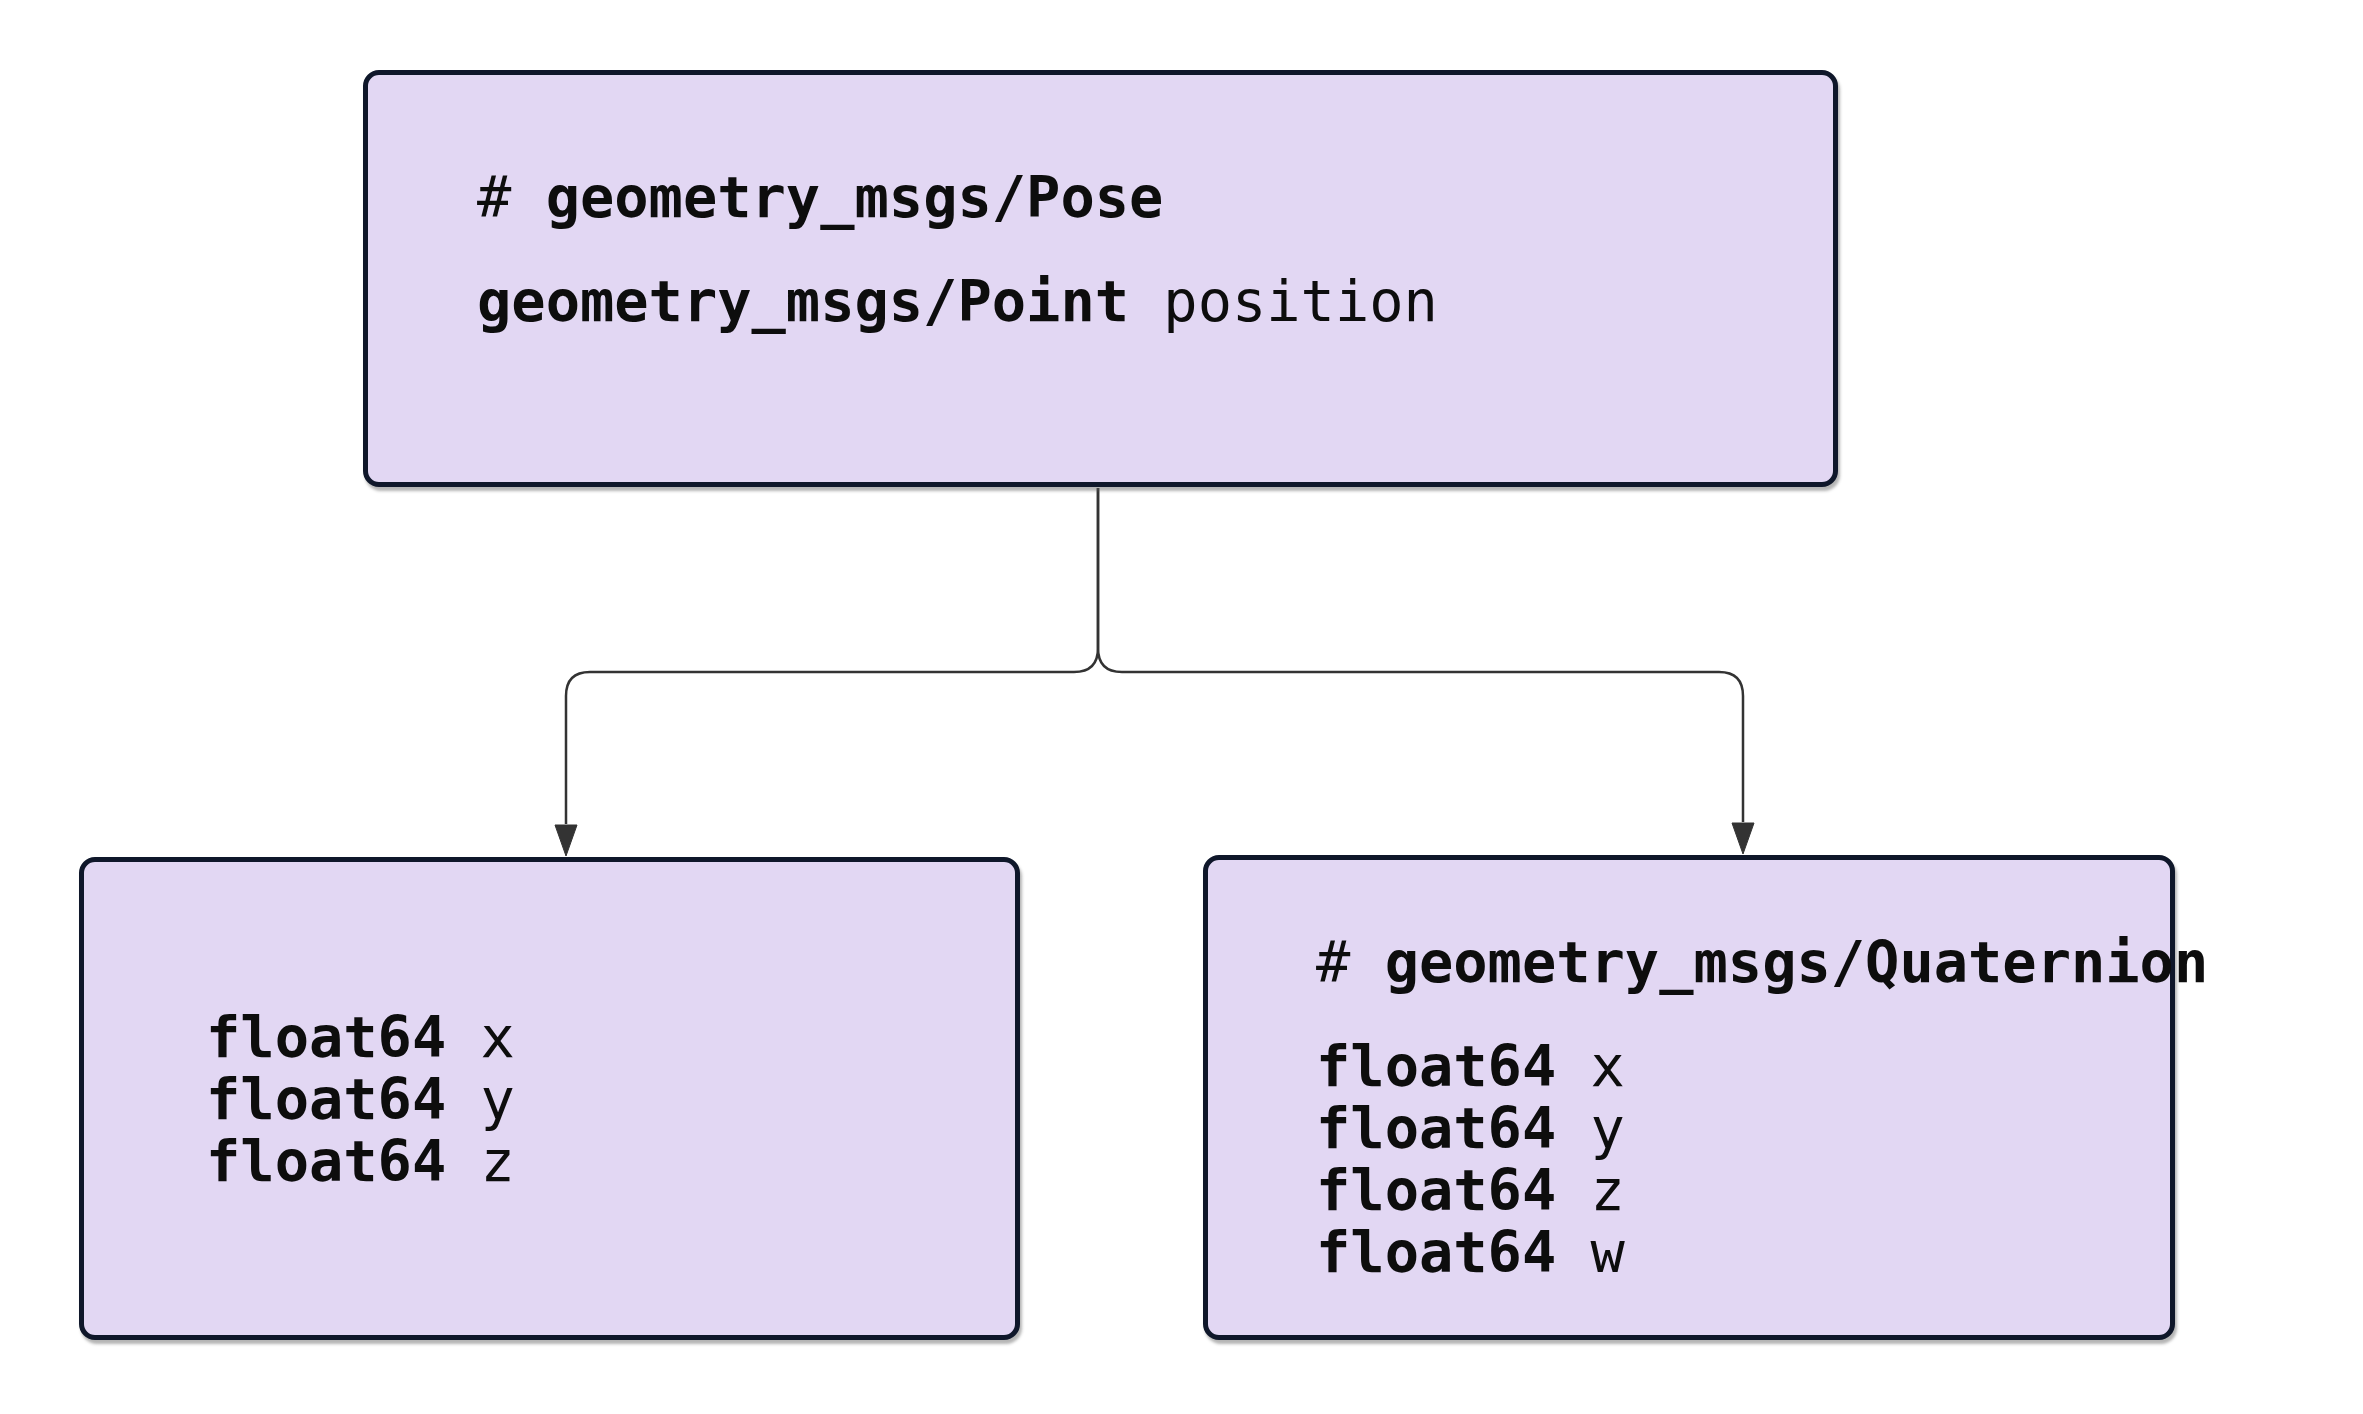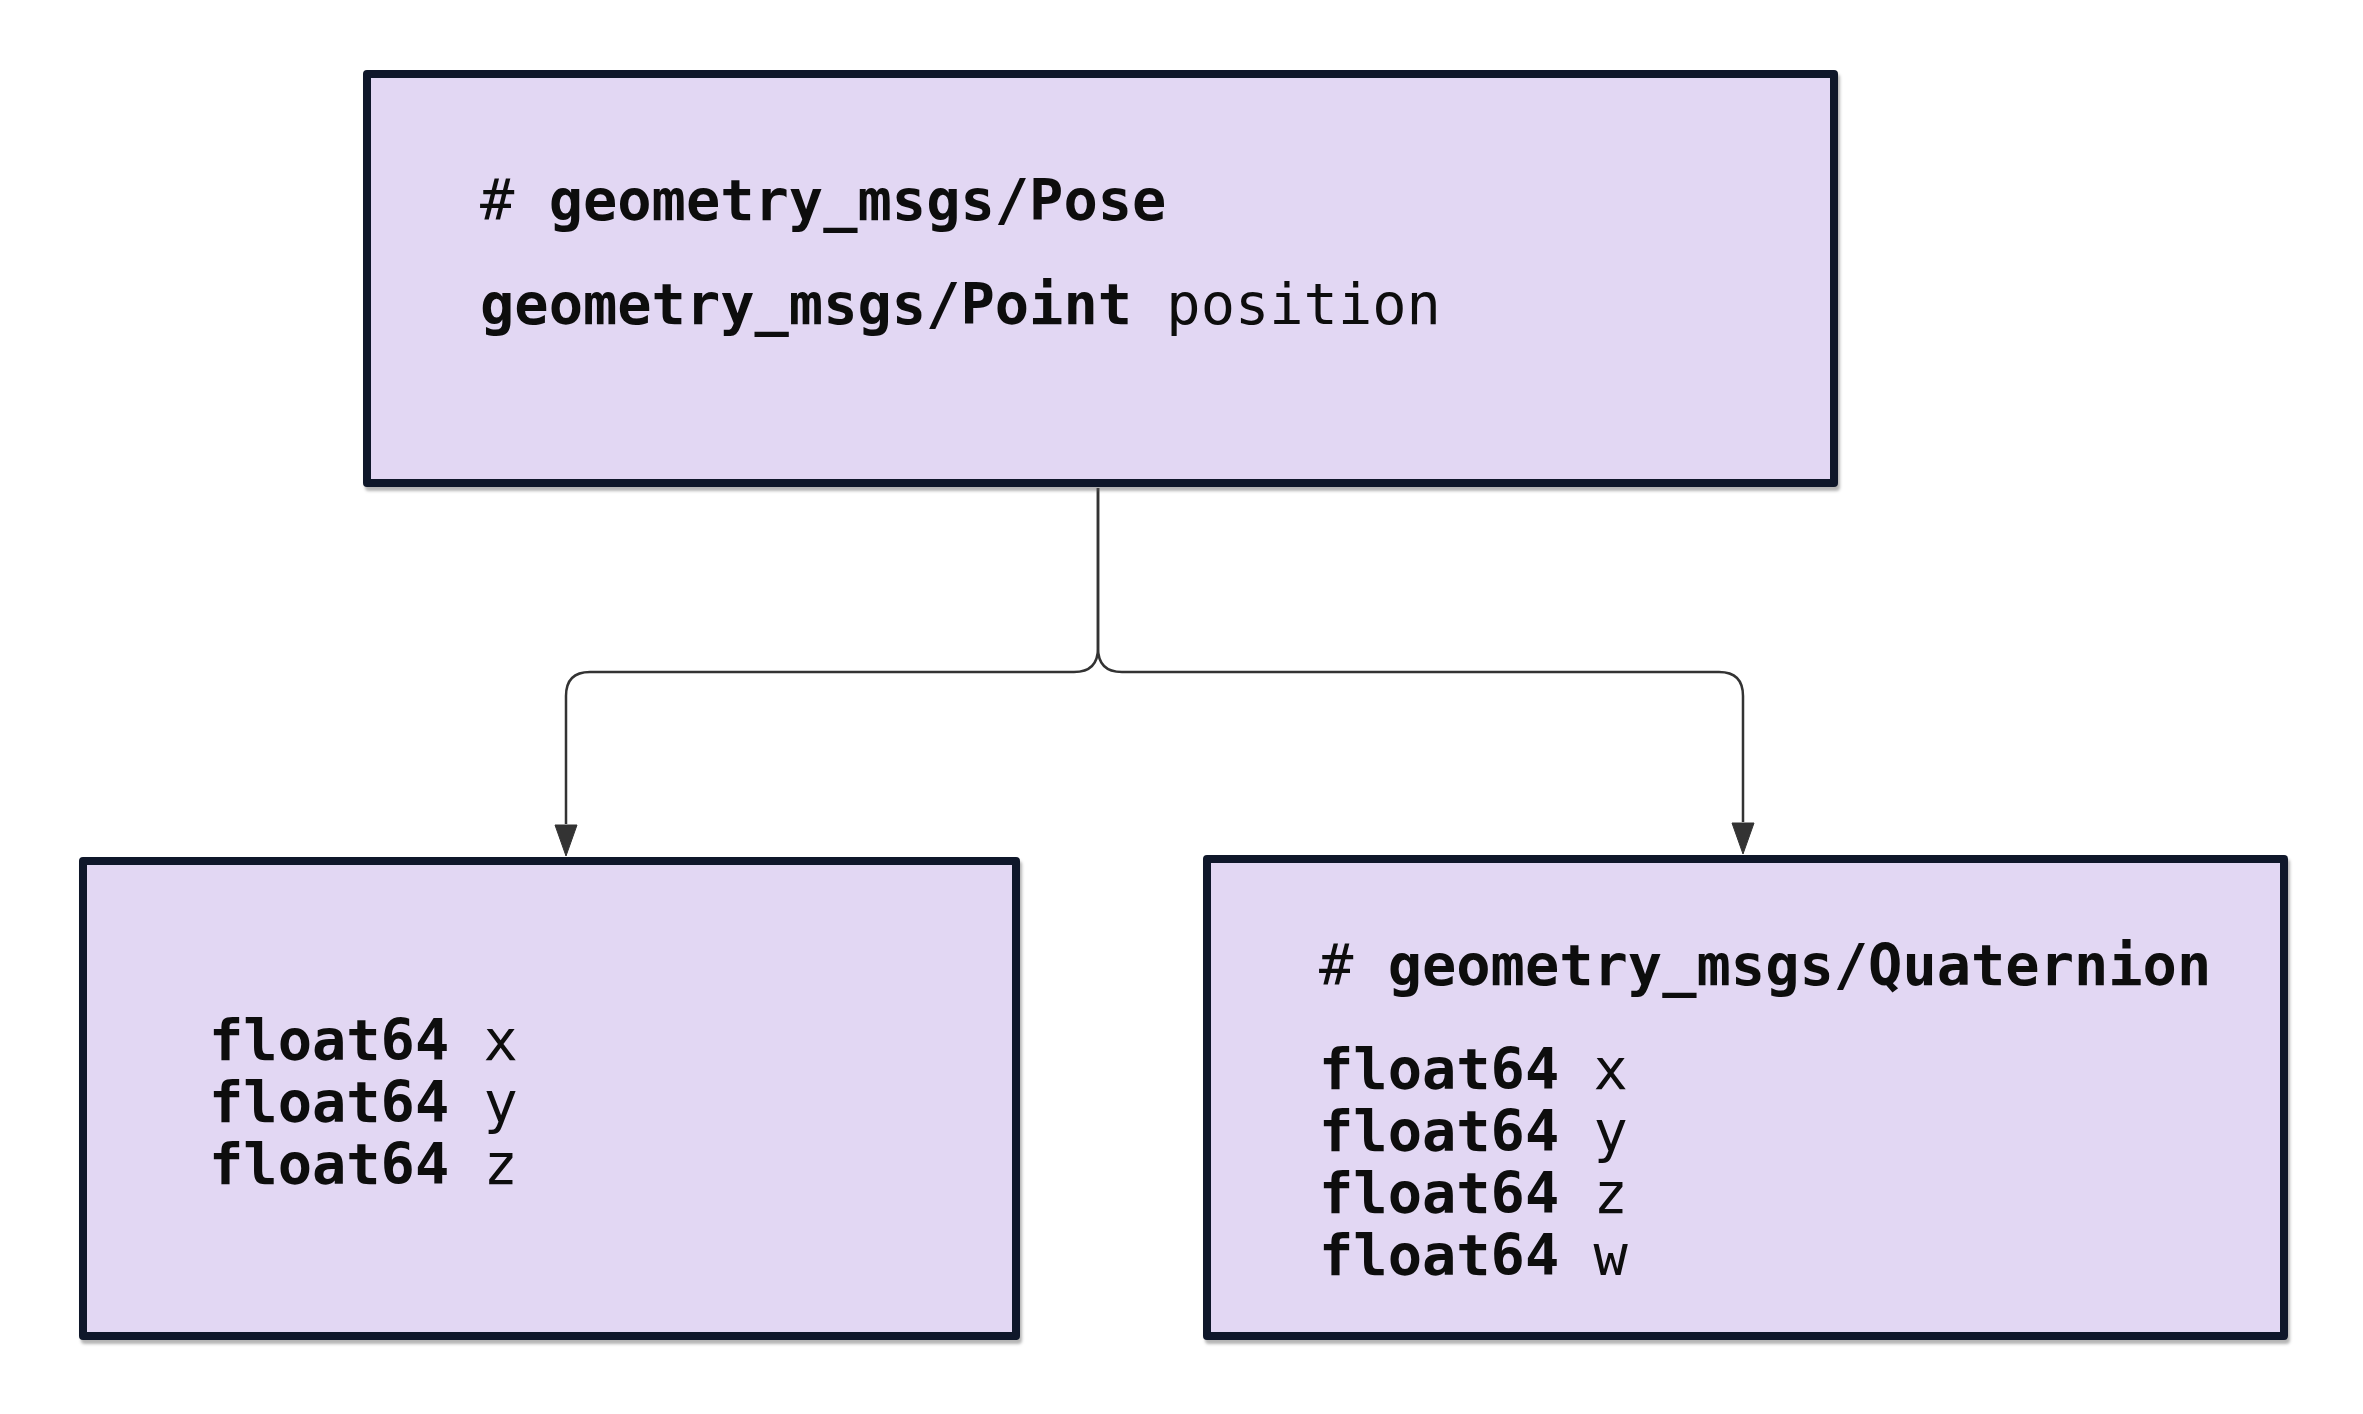--- a/index.html
+++ b/index.html
@@ -30,33 +30,33 @@
   }
   .arrowhead {
     fill: #333333;
     stroke: #333333;
     stroke-width: 1;
   }
   .node {
     position: absolute;
     box-sizing: border-box;
     background: #e2d7f3;
-    border: 8px solid #0f172a;
-    border-radius: 4px;
+    border: 5px solid #0f172a;
+    border-radius: 16px;
     box-shadow: 2px 4px 3px rgba(90, 90, 90, 0.45);
     display: flex;
     flex-direction: column;
     align-items: flex-start;
     font-size: 57px;
     line-height: 62px;
     white-space: pre;
   }
   .node-pose       { left: 363px;  top: 70px;  width: 1475px; height: 417px; padding: 91px 0 0 109px; }
   .node-point      { left: 79px;   top: 857px; width: 941px;  height: 483px; padding: 102px 0 0 122px; }
-  .node-quaternion { left: 1203px; top: 855px; width: 1085px; height: 485px; padding: 71px 0 0 108px; }
+  .node-quaternion { left: 1203px; top: 855px; width: 972px; height: 485px; padding: 71px 0 0 108px; }
   .line { white-space: pre; }
   .b { font-weight: 700; }
   .fname { margin-left: 1ch; }
   .blank-line { height: 42px; }
 </style>
 </head>
 <body>
 
 <div class="canvas">
 

